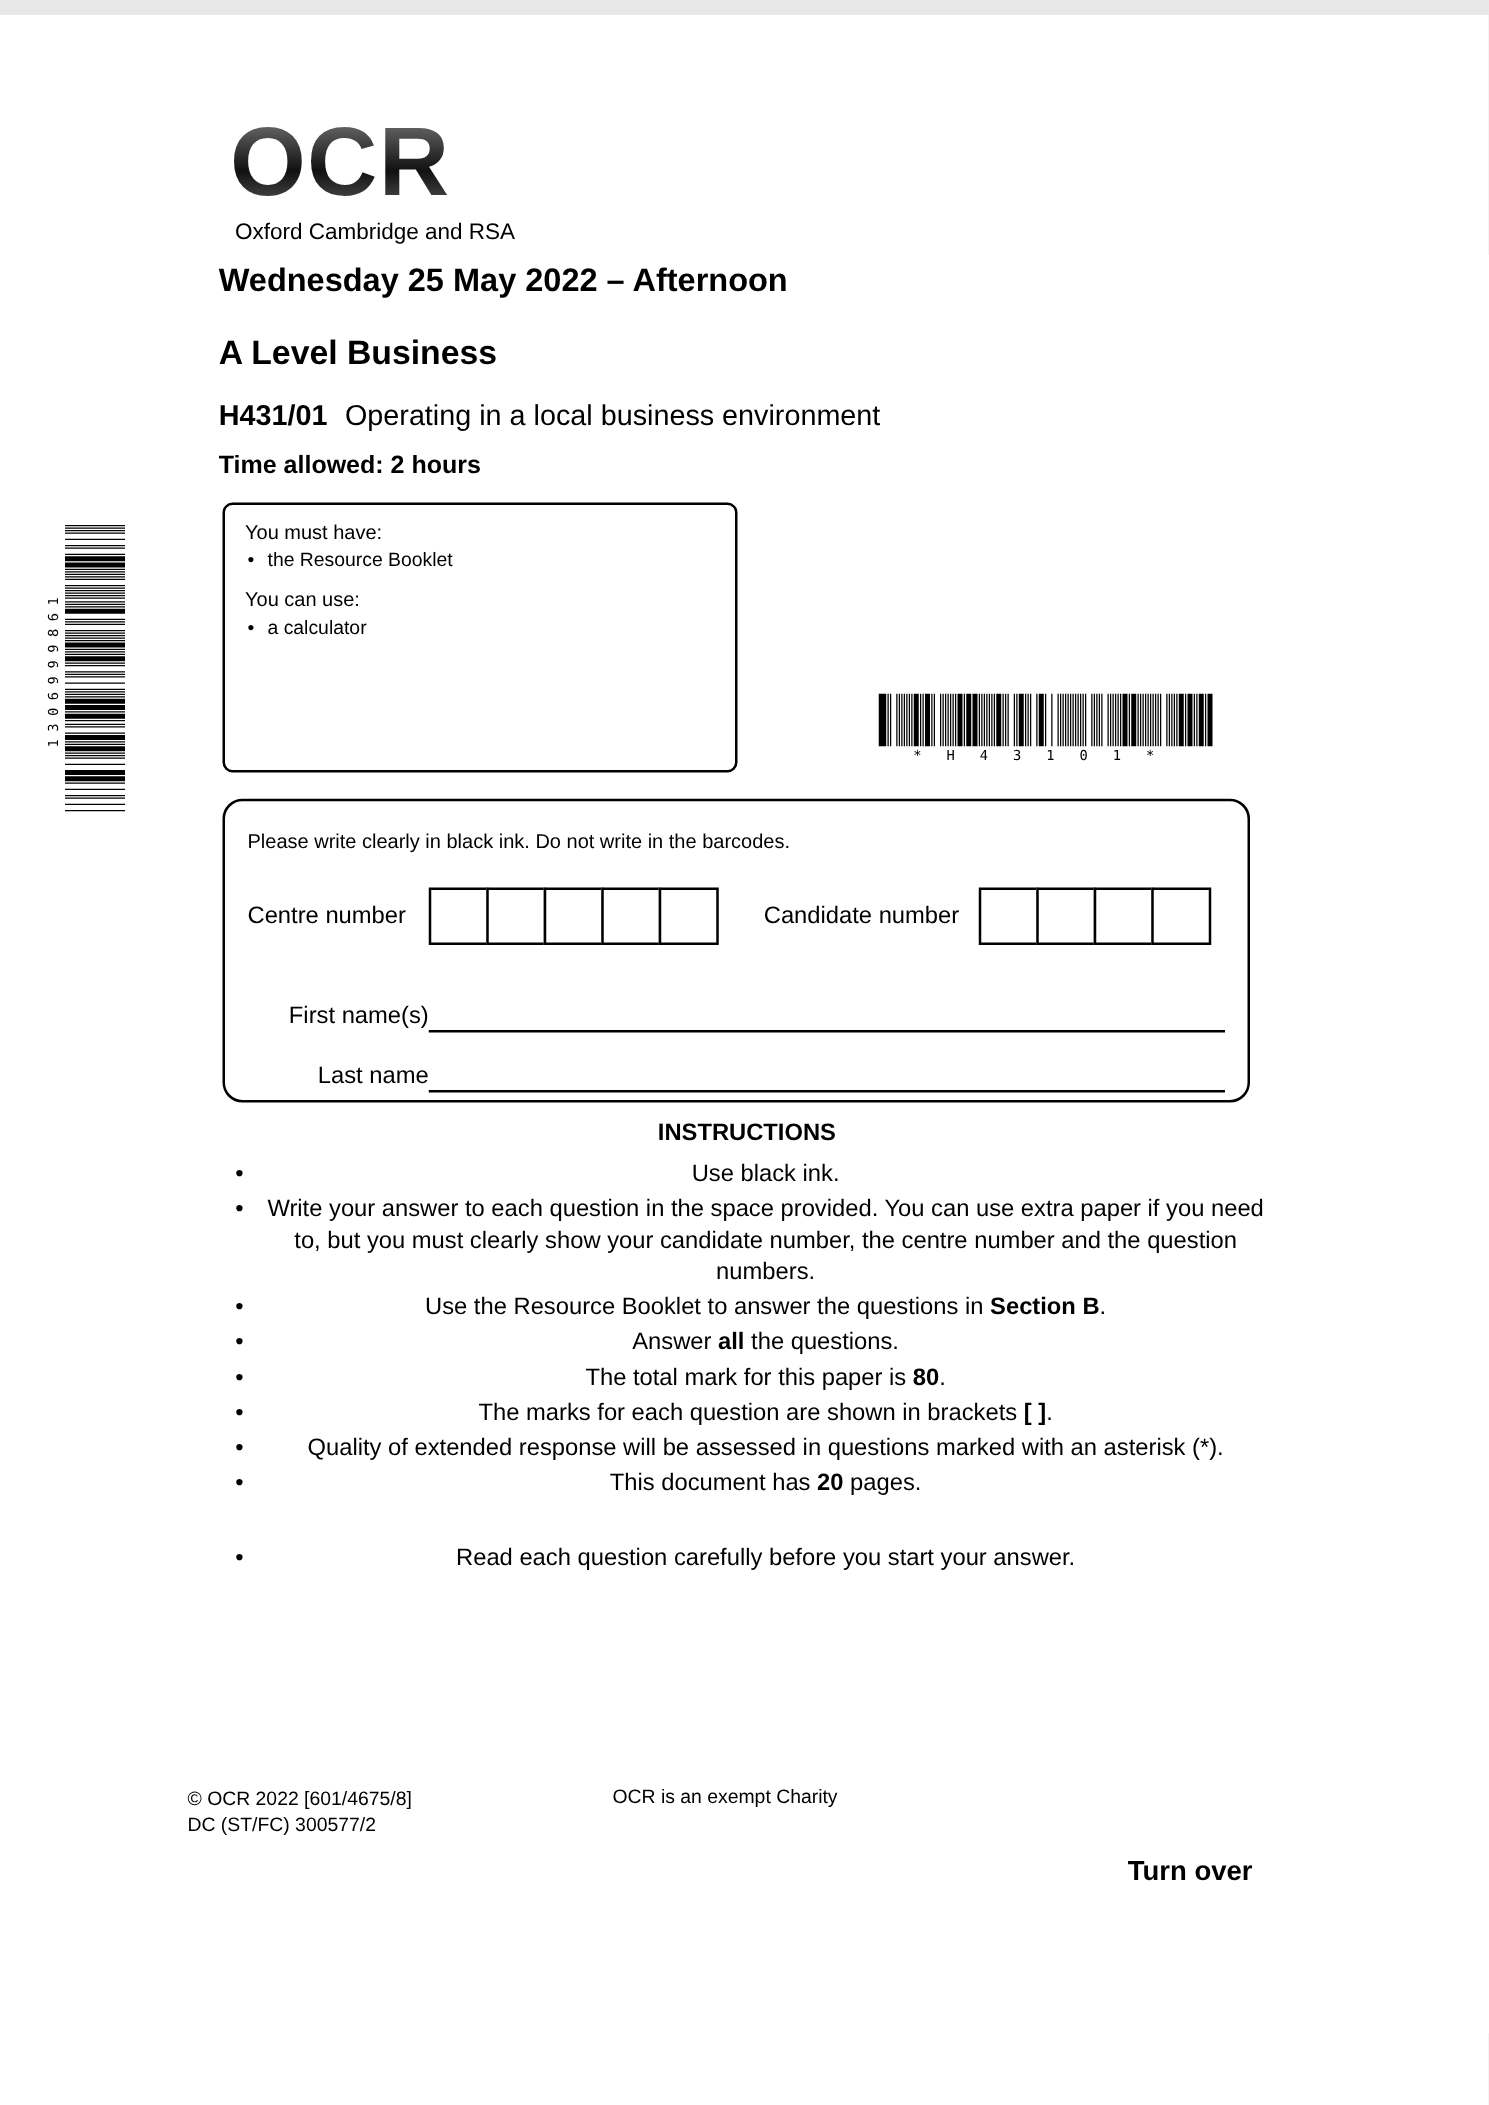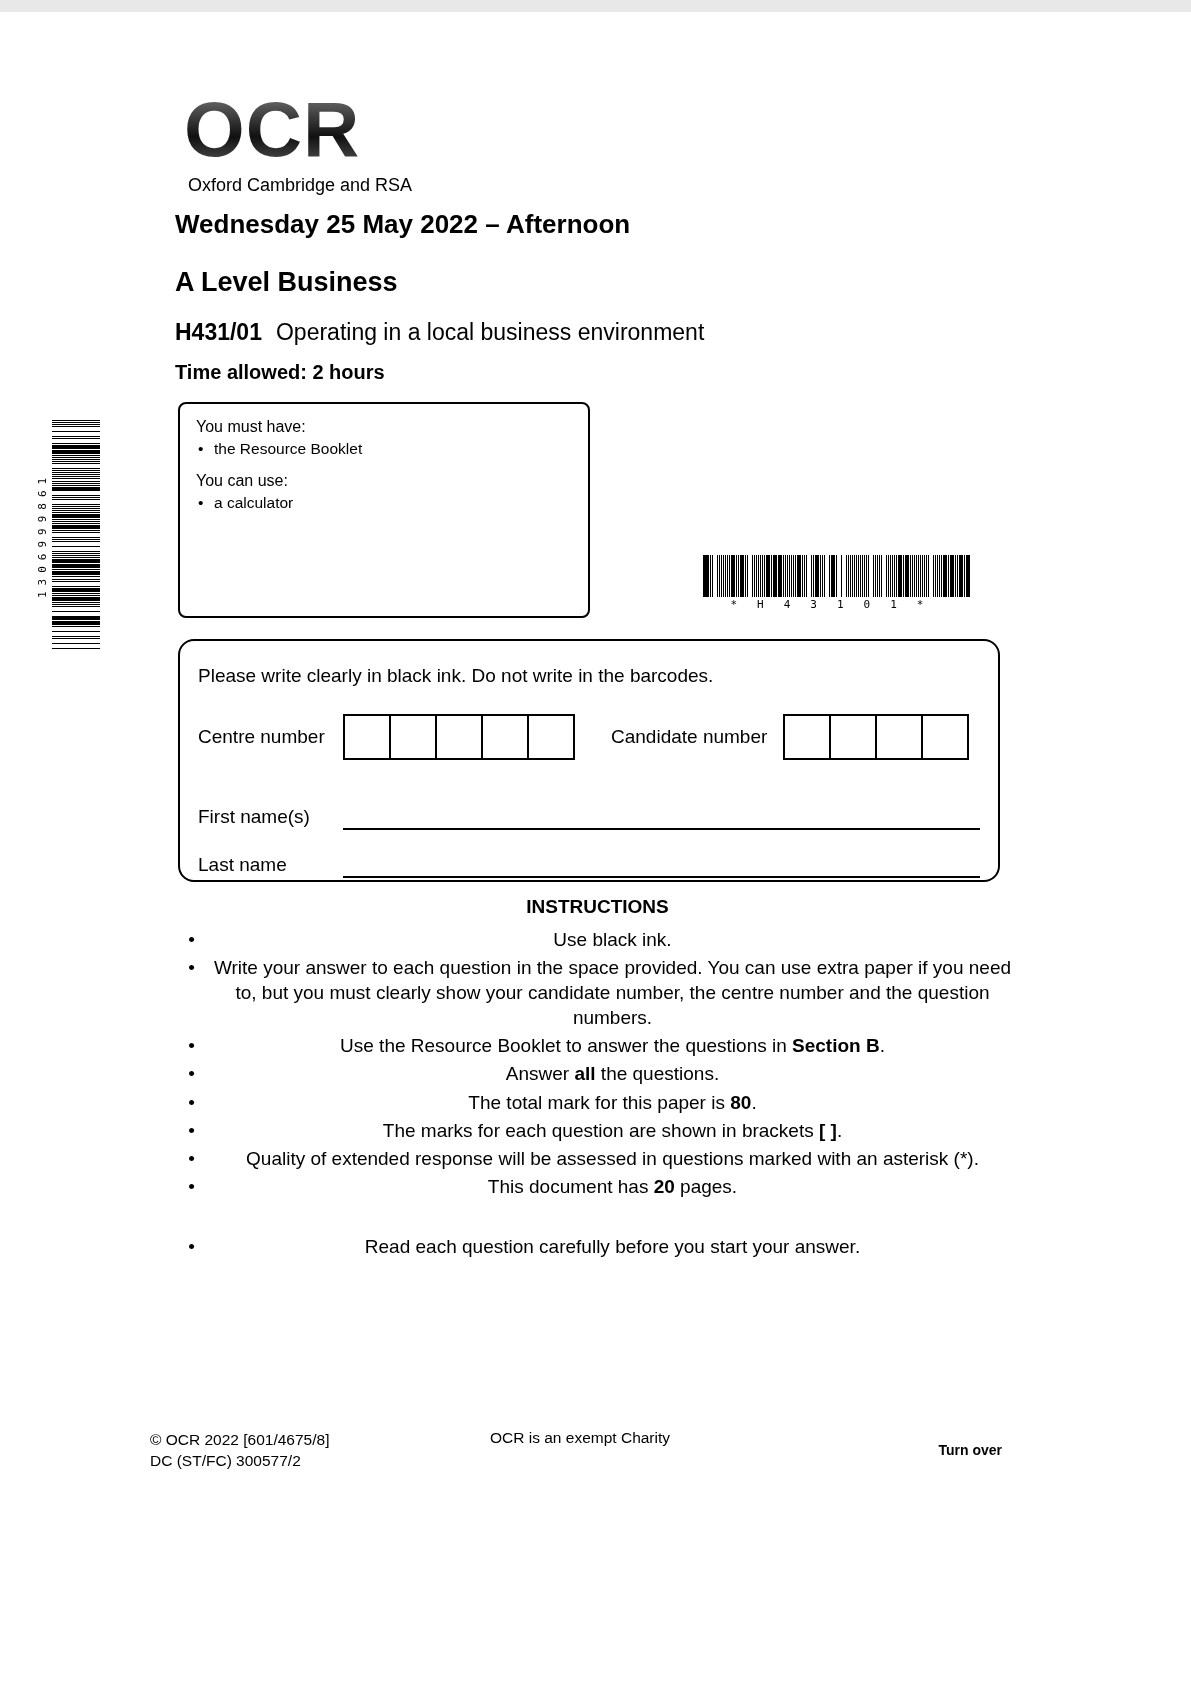--- a/index.html
+++ b/index.html
@@ -61,48 +61,48 @@
     white-space:nowrap;overflow:hidden;
   }
 
   
   .cand-box{
     left:178px;top:627px;width:822px;height:243px;
     border:2.5px solid #000;border-radius:16px;
     padding:24px 18px 0 18px;box-sizing:border-box;
     font-size:19px;
   }
-  .cand-intro{font-size:19px;}
+  .cand-intro{font-size:16px;}
   .row{display:flex;align-items:center;}
   .row.numbers{margin-top:27px;}
   .row .fld-label{flex:none;}
   .centre-label{width:145px;}
   .candidate-label{margin-left:38px;margin-right:16px;}
   .cells{display:flex;}
   .cell{width:48px;height:46px;border:2px solid #000;margin-right:-2px;background:#fff;box-sizing:border-box;}
-  .row.nameline{margin-top:0;align-items:flex-end;height:48px;}
+  .row.nameline{margin-top:0;align-items:flex-end;height:48px;text-align:right;}
   .row.firstname{margin-top:22px;}
   .name-label{width:145px;padding-bottom:2px;}
   .write-line{flex:1;border-bottom:2px solid #000;height:30px;}
 
   
   .section{width:845px;text-align:center;}
   .sec-instructions{left:175px;top:884px;}
   .sec-information{left:175px;top:1078px;}
   .sec-advice{left:175px;top:1222px;}
   .sec-heading{font-size:19px;font-weight:bold;margin-bottom:9px;}
   .b-row{display:flex;font-size:19px;line-height:25px;margin:0 0 3px 0;}
   .b-dot{flex:none;width:30px;padding-left:3px;box-sizing:border-box;}
   .b-text{flex:1;}
   .b-text .bseg{font-weight:bold;}
 
   
   .footer-left{left:150px;top:1417px;font-size:15.5px;line-height:21px;}
   .footer-center{left:490px;top:1417px;font-size:15.5px;}
-  .footer-turnover{top:1430px;right:189px;font-size:14px;font-weight:bold;}
+  .footer-turnover{top:1472px;right:189px;font-size:22px;font-weight:bold;}
 </style>
 </head>
 <body>
 
 <div class="page">
 
   <div class="abs logo">OCR</div>
   <div class="abs logo-sub">Oxford Cambridge and RSA</div>
 
   <div class="abs date-title">Wednesday 25 May 2022 – Afternoon</div>

